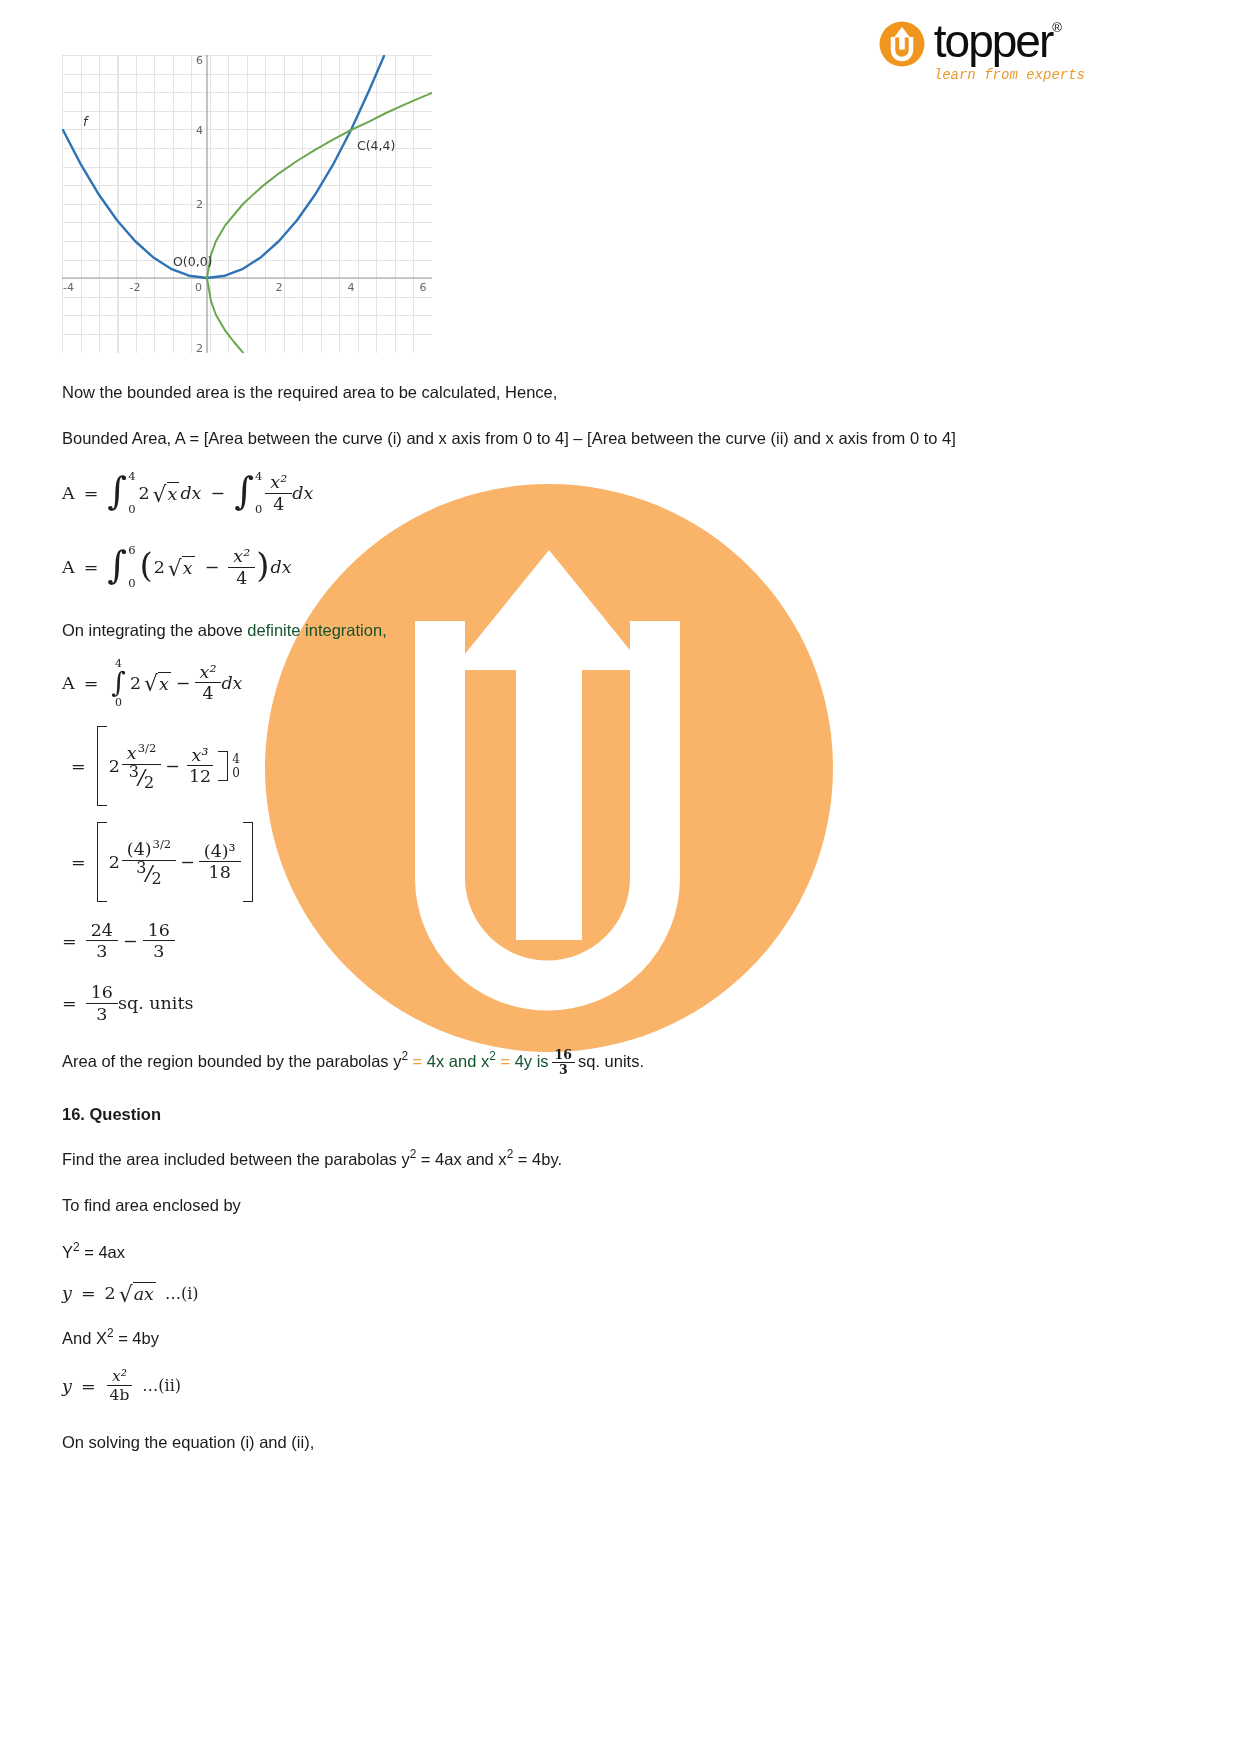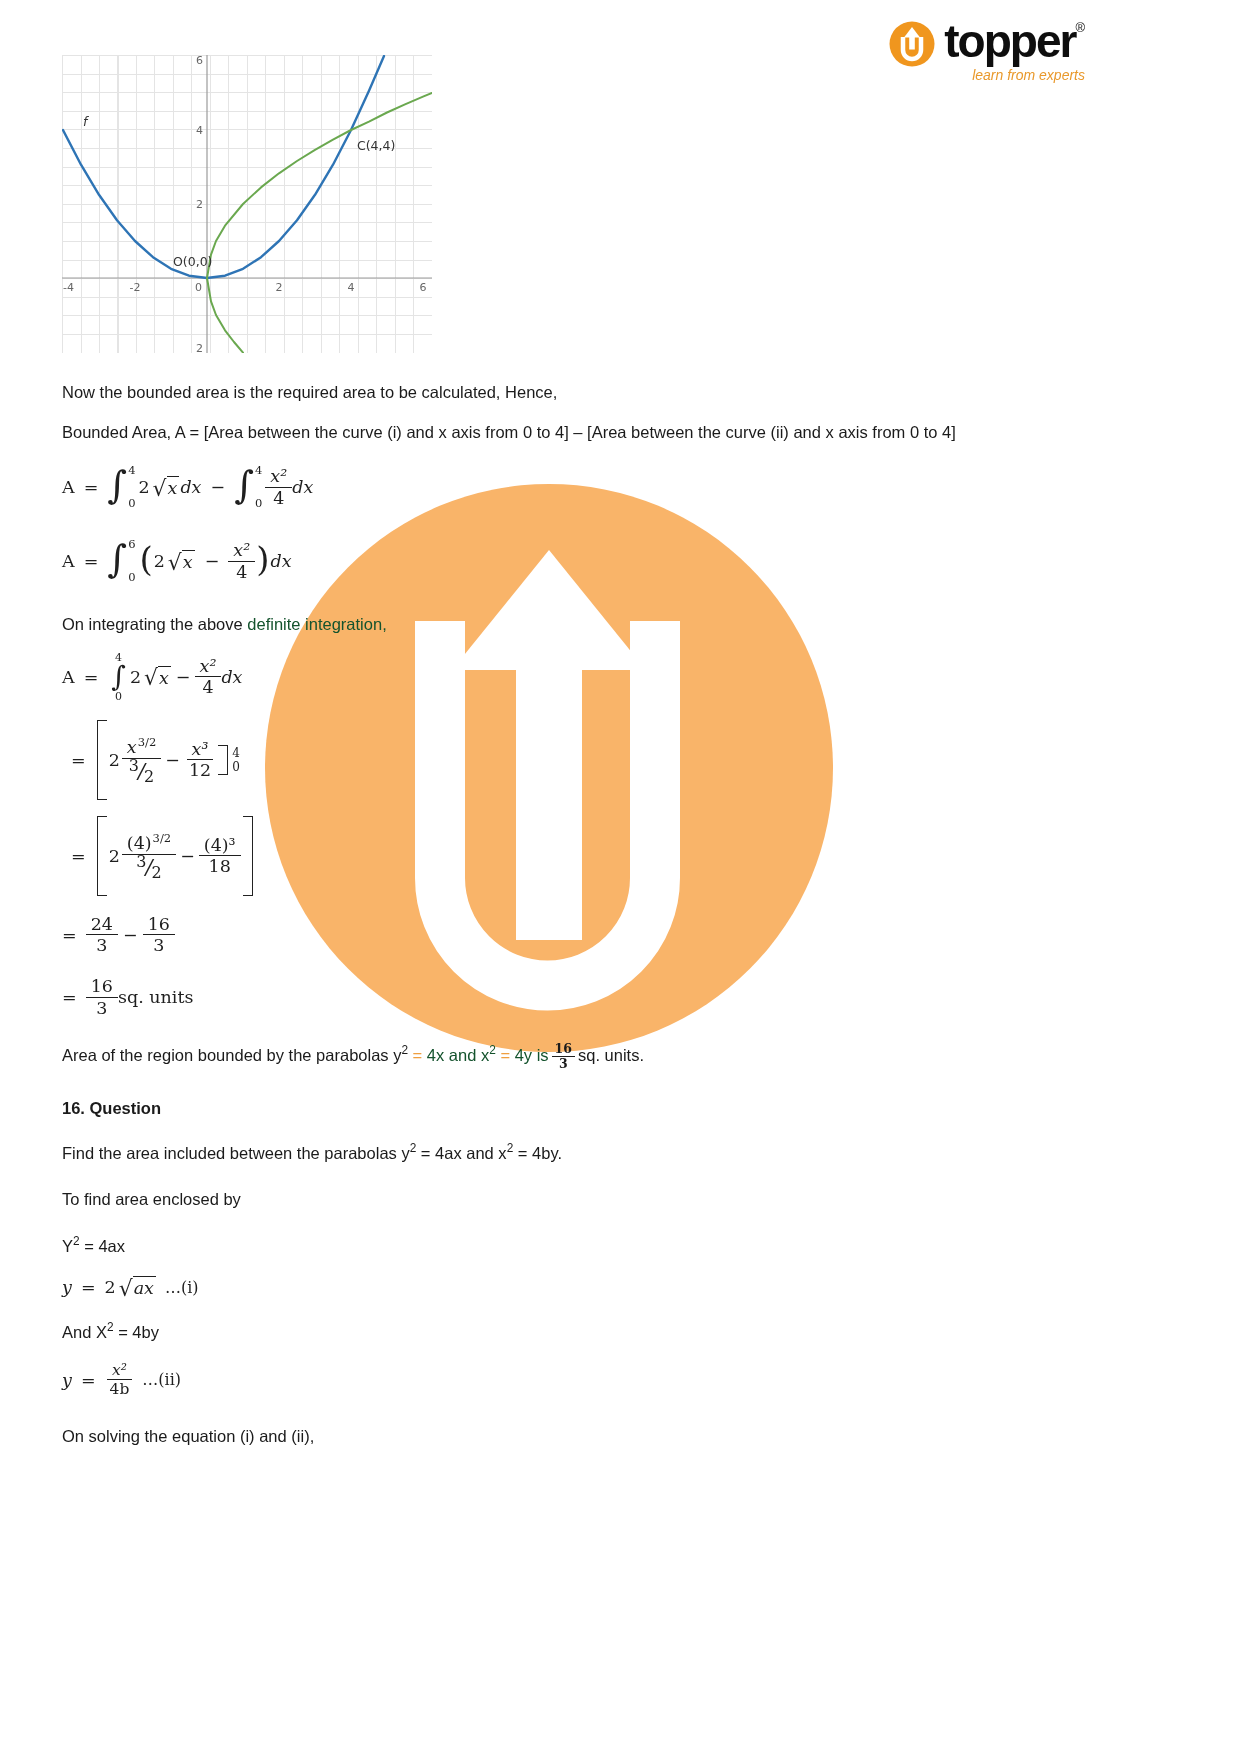--- a/index.html
+++ b/index.html
@@ -22,23 +22,23 @@
   .graph svg{display:block}
   .axis{stroke:#9b9b9b;stroke-width:1.2}
   .curve-blue{fill:none;stroke:#2e74b5;stroke-width:2.4;stroke-linejoin:round;stroke-linecap:round}
   .curve-green{fill:none;stroke:#6aa84f;stroke-width:2;stroke-linejoin:round;stroke-linecap:round}
   .gtick{font-size:11px;fill:#666;font-family:"DejaVu Sans",sans-serif}
   .glabel{font-size:12.5px;fill:#333;font-family:"DejaVu Sans",sans-serif}
   
   .logo{position:absolute;top:20px;right:95px;display:flex;align-items:flex-start;gap:8px}
   .logo-text{display:flex;flex-direction:column}
   .brand-row{display:flex;align-items:flex-start;line-height:1}
-  .brand{font-size:46px;font-weight:bold;letter-spacing:-2px;color:#0e0e0e;line-height:0.95}
+  .brand{font-size:46px;font-weight:normal;letter-spacing:-2px;color:#0e0e0e;line-height:0.95}
   .reg{font-size:13px;margin-top:1px;color:#0e0e0e}
-  .tagline{font-family:Liberation Sans, sans-serif;font-style:italic;color:#e9992c;font-size:14px;text-align:right;margin-top:3px}
+  .tagline{font-family:Liberation Mono, monospace;font-style:italic;color:#e9992c;font-size:14px;text-align:right;margin-top:3px}
   
   .para{margin-top:26px;line-height:1.34;max-width:970px}
   .bold{font-weight:bold}
   .green{color:#14532d}
   .orange{color:#ef9f40}
   sup.s2{font-size:0.72em}
   
   .eq{display:flex;align-items:center;font-family:"DejaVu Serif",serif;font-size:17.5px;color:#1f1f1f}
   .var{font-style:italic}
   .op{padding:0 9px}
@@ -120,21 +120,21 @@
           <span class="brand">topper</span>
           <span class="reg">®</span>
         </div>
         <div class="tagline">learn from experts</div>
       </div>
     </div>
   </div>
 
   <p class="para">Now the bounded area is the required area to be calculated, Hence,</p>
 
-  <p class="para" style="margin-top:18px">Bounded Area, A = [Area between the curve (i) and x axis from 0 to 4] – [Area between the curve (ii) and x axis from 0 to 4]</p>
+  <p class="para" style="margin-top:24px">Bounded Area, A = [Area between the curve (i) and x axis from 0 to 4] – [Area between the curve (ii) and x axis from 0 to 4]</p>
 
   <div class="eq" style="margin-top:20px">
     <span>A</span>
     <span class="op">=</span>
     <span class="integral">
       <span class="isym">∫</span>
       <span class="ilim">
           <span>4</span>
           <span>0</span>
         </span>

